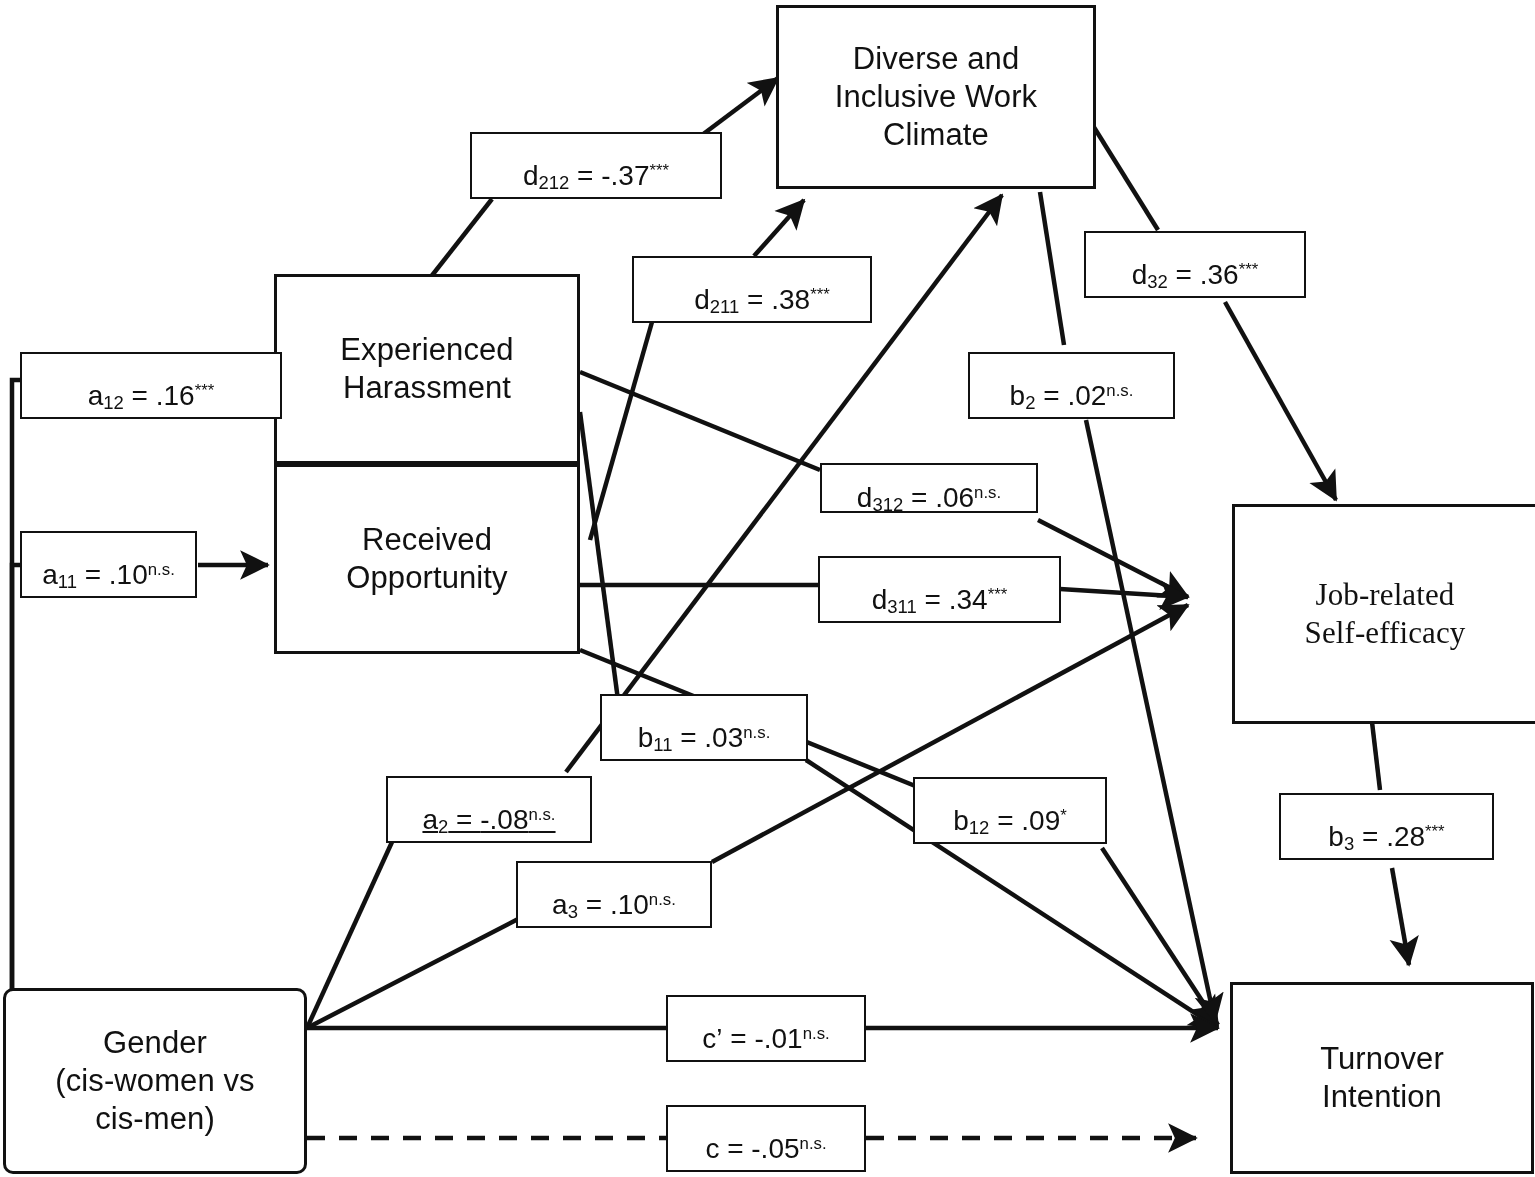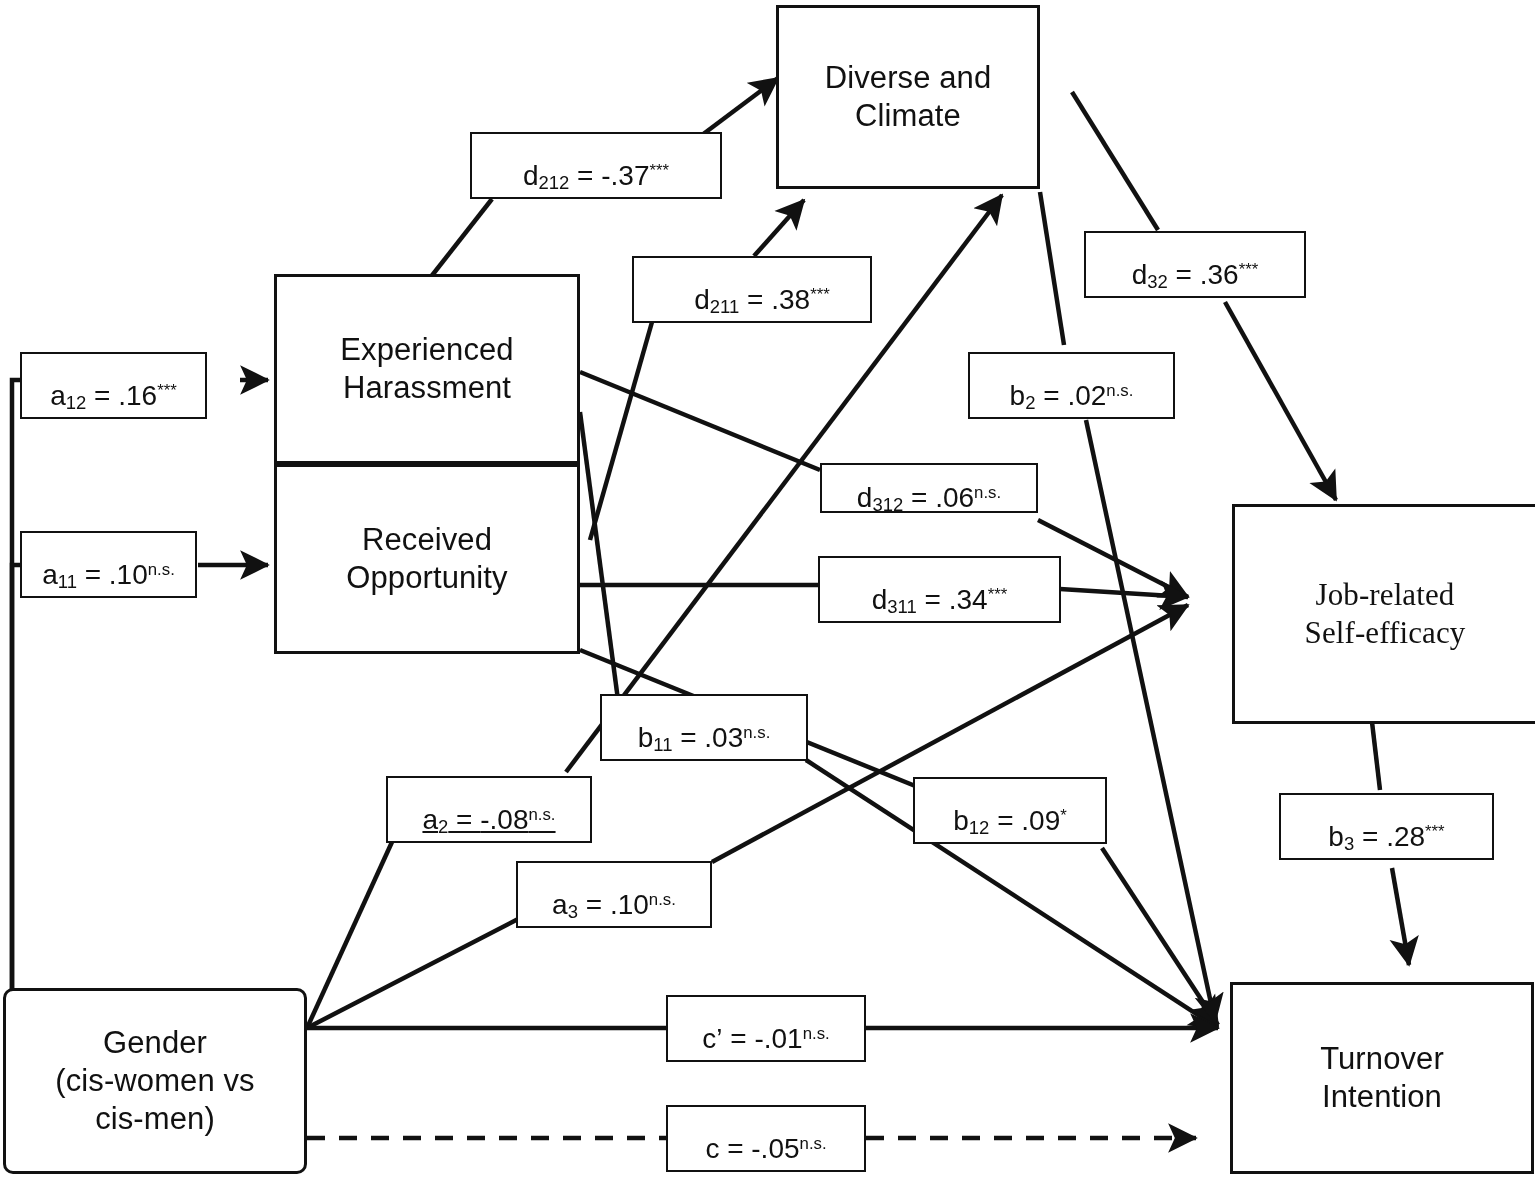--- a/index.html
+++ b/index.html
@@ -73,23 +73,24 @@
       <path d="M1392,868 L1409,965" marker-end="url(#ah)"></path>
 
       <path d="M307,1028 L668,1028"></path>
       <path d="M866,1028 L1218,1028" marker-end="url(#ah)"></path>
 
       <path stroke-dasharray="18,14" d="M307,1138 L668,1138"></path>
       <path stroke-dasharray="18,14" d="M866,1138 L1196,1138" marker-end="url(#ah)"></path>
     </g>
   </svg>
 
-  <div class="node" style="left:776px;top:5px;width:264px;height:184px;">
+  <div class="node" style="left:776px;top:5px;width:320px;height:184px;">
     <span>
       <span>Diverse and</span>
+      <span>Inclusive Work</span>
       <span>Climate</span>
     </span>
   </div>
 
   <div class="node" style="left:274px;top:274px;width:306px;height:190px;">
     <span>
       <span>Experienced</span>
       <span>Harassment</span>
     </span>
   </div>
@@ -128,21 +129,21 @@
       <span>d</span><sub>212</sub><span> = </span><span>-.37</span><sup>***</sup>
     </span>
   </div>
 
   <div class="lbl" style="left:632px;top:256px;width:240px;height:67px;padding-left:20px;">
     <span class="t">
       <span>d</span><sub>211</sub><span> = </span><span>.38</span><sup>***</sup>
     </span>
   </div>
 
-  <div class="lbl" style="left:20px;top:352px;width:187px;height:67px;">
+  <div class="lbl" style="left:20px;top:352px;width:262px;height:67px;">
     <span class="t">
       <span>a</span><sub>12</sub><span> = </span><span>.16</span><sup>***</sup>
     </span>
   </div>
 
   <div class="lbl" style="left:20px;top:531px;width:177px;height:67px;">
     <span class="t">
       <span>a</span><sub>11</sub><span> = </span><span>.10</span><sup>n.s.</sup>
     </span>
   </div>

